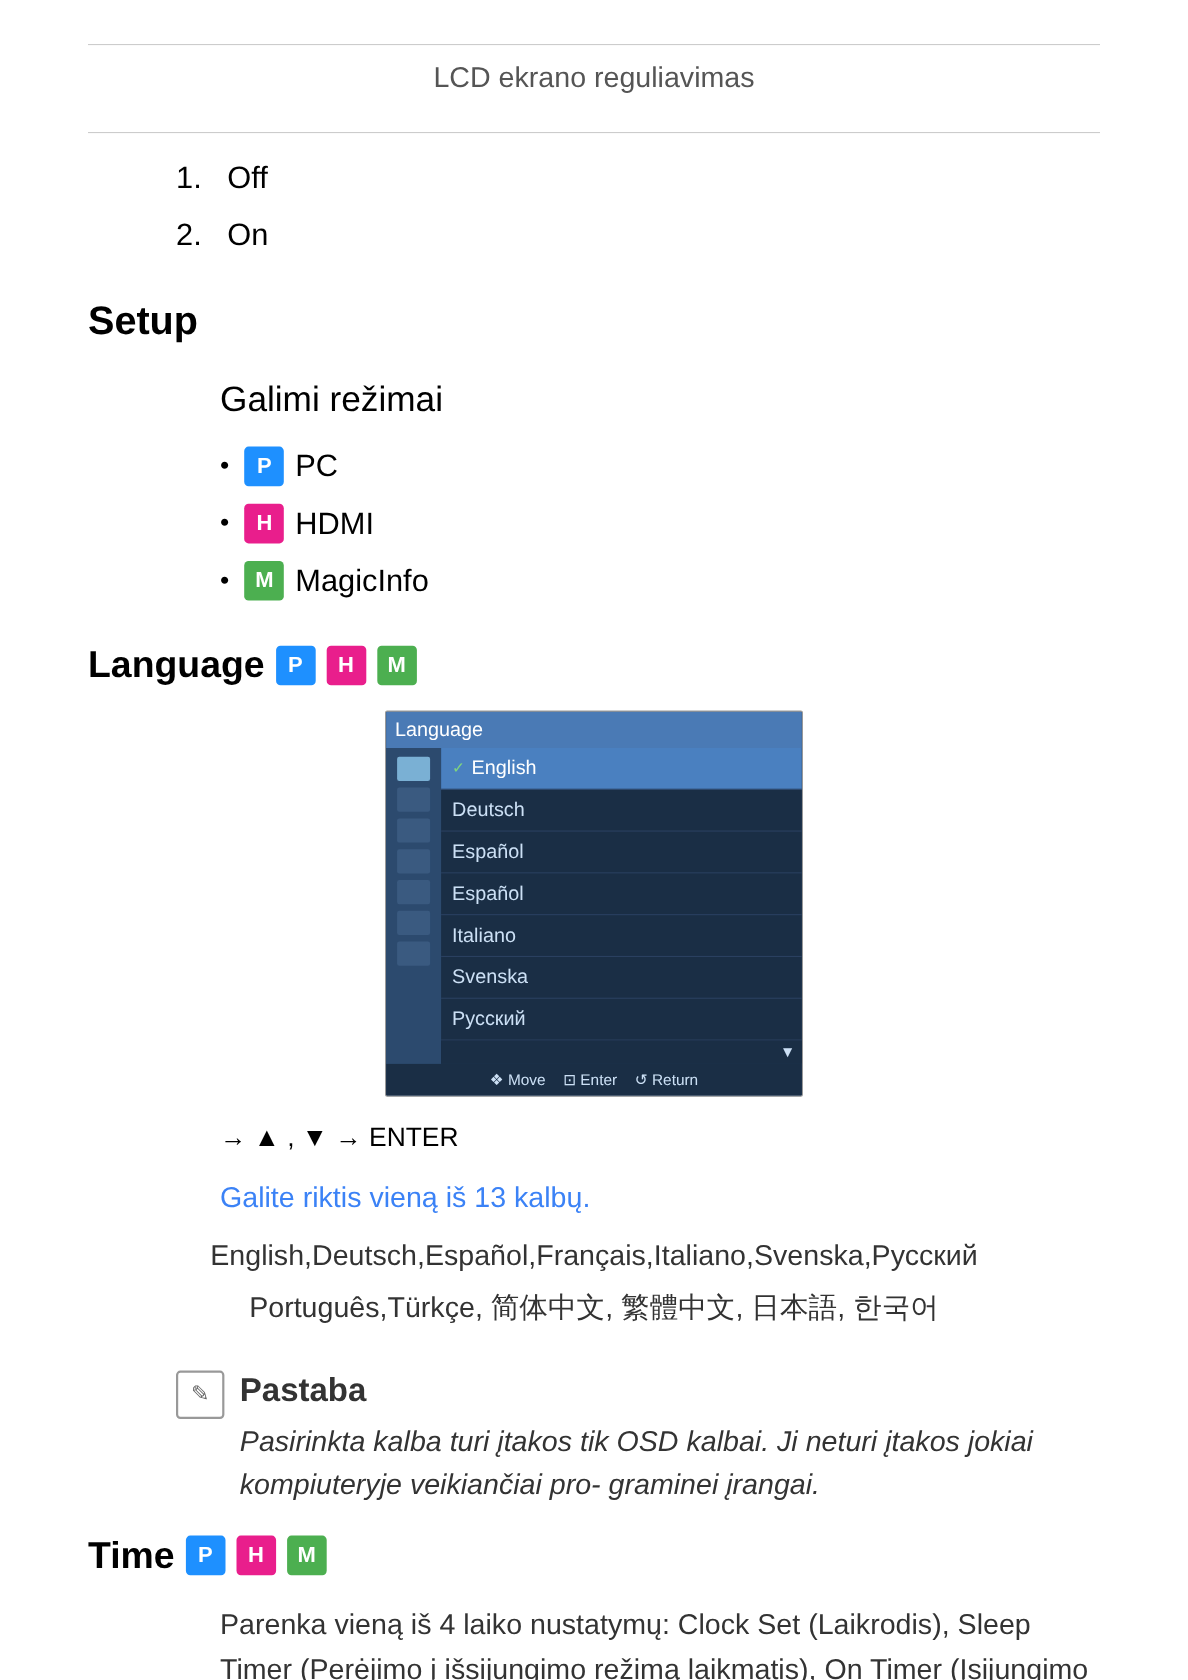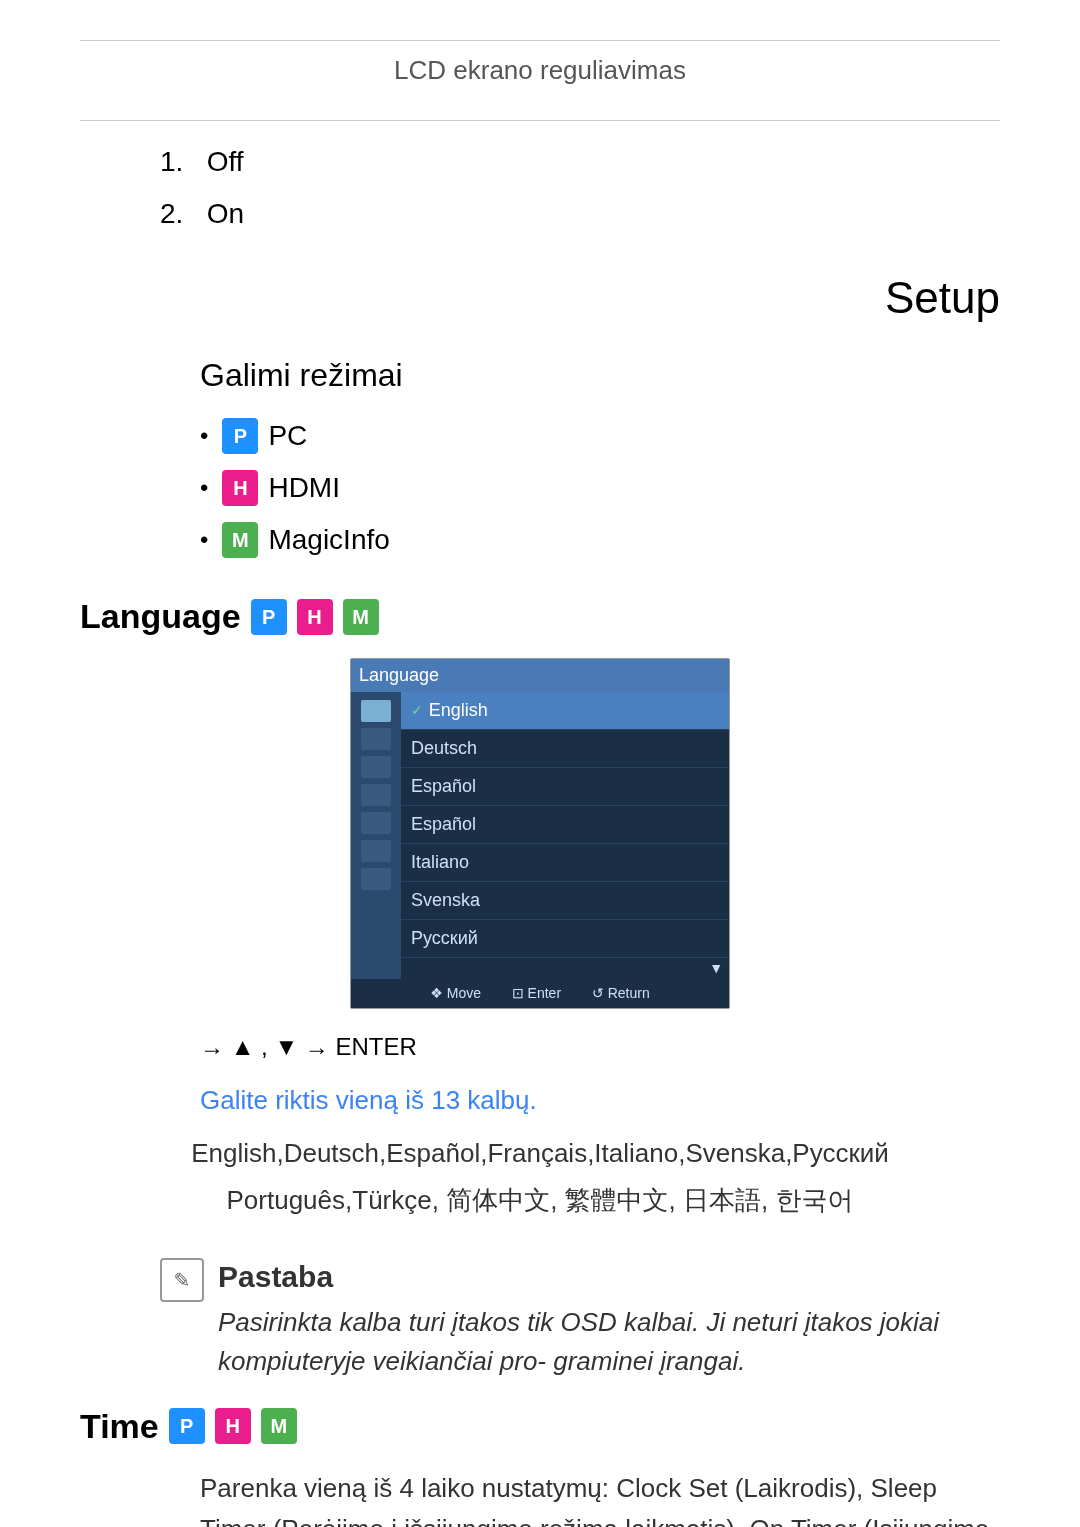--- a/index.html
+++ b/index.html
@@ -28,24 +28,23 @@
     .numbered-list {
       list-style: none;
       margin-left: 80px;
       margin-bottom: 30px;
     }
     .numbered-list li {
       font-size: 28px;
       margin-bottom: 10px;
     }
     .section-heading {
-      font-size: 44px;
-      font-weight: normal;
+      font-size: 36px;
+      font-weight: bold;
       margin-bottom: 20px;
-      text-align: right;
     }
     .sub-heading {
       font-size: 32px;
       font-weight: normal;
       margin-left: 120px;
       margin-bottom: 16px;
     }
     .bullet-list {
       list-style: none;
       margin-left: 120px;
@@ -161,21 +160,21 @@
       text-align: right;
       padding-right: 6px;
       color: #cce0f5;
       font-size: 14px;
       background: #1a2e45;
     }
     .menu-footer {
       background: #1a2e45;
       display: flex;
       justify-content: center;
-      gap: 31px;
+      gap: 16px;
       padding: 4px 8px;
       font-size: 14px;
       color: #cce0f5;
     }
     .menu-footer span {
       display: flex;
       align-items: center;
       gap: 4px;
     }
     .arrow-line {

